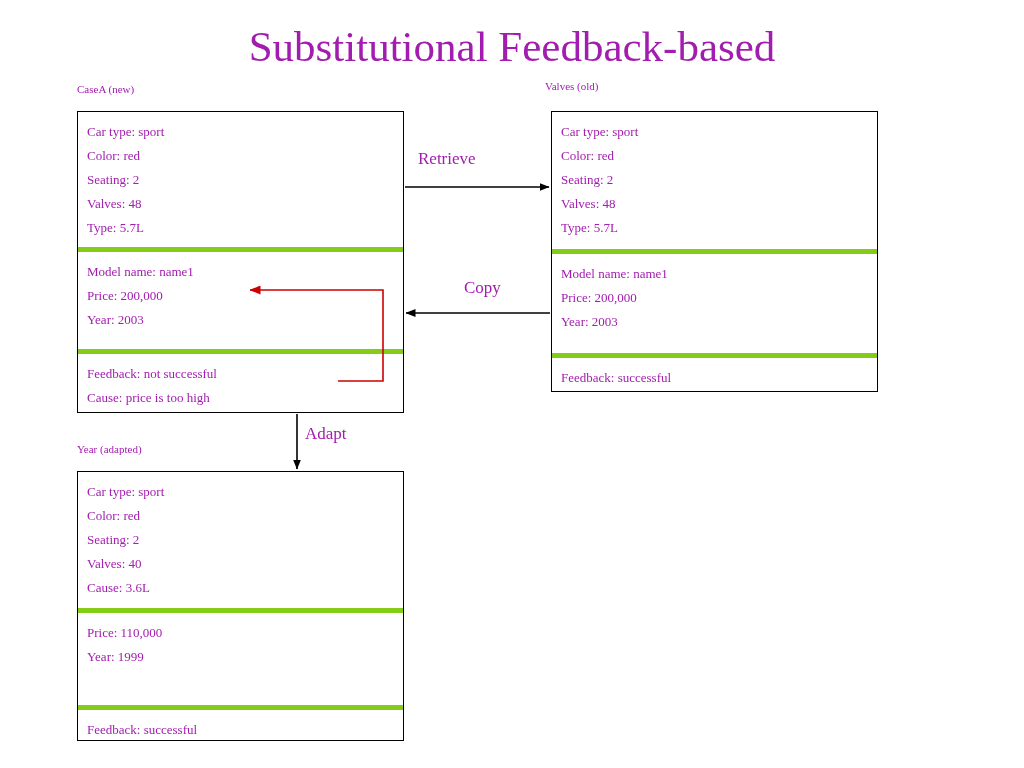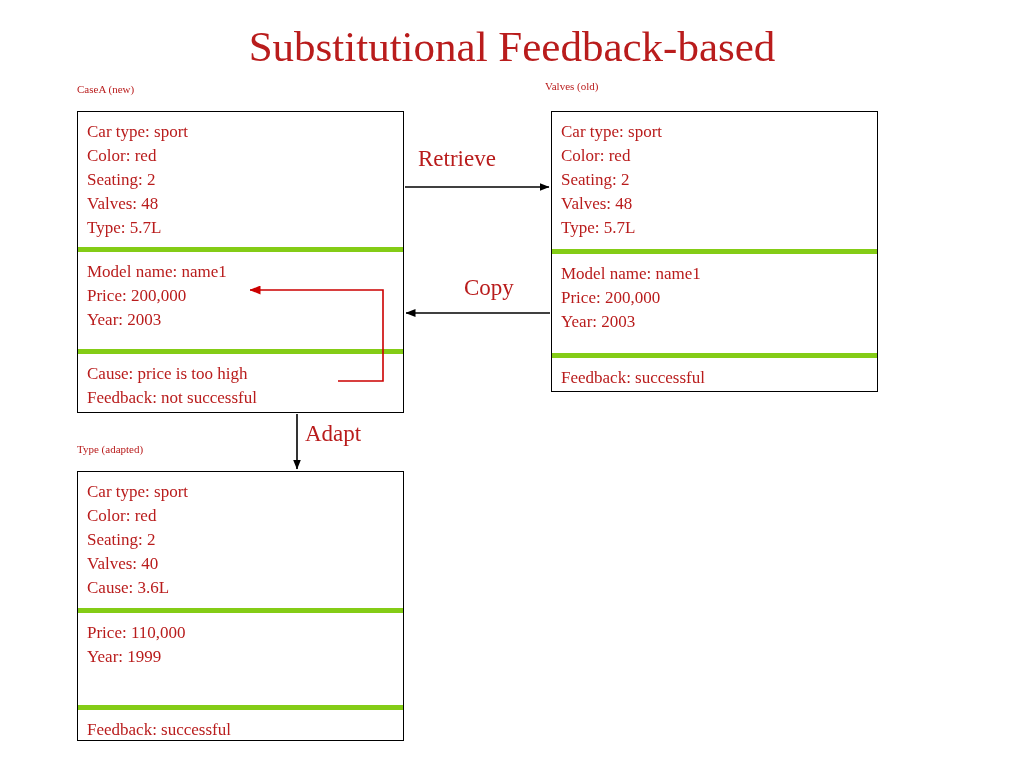--- a/index.html
+++ b/index.html
@@ -6,21 +6,21 @@
     margin: 0;
     padding: 0;
     background: #ffffff;
   }
   #canvas {
     position: relative;
     width: 1024px;
     height: 768px;
     background: #ffffff;
     font-family: "Liberation Serif", "DejaVu Serif", serif;
-    color: #b91c1c;
+    color: #a21caf;
     overflow: hidden;
   }
   #title {
     position: absolute;
     left: 0;
     top: 22px;
     width: 1024px;
     text-align: center;
     font-size: 43px;
     line-height: 50px;
@@ -40,27 +40,27 @@
     background: #ffffff;
   }
   .case-section {
     box-sizing: border-box;
     padding: 8px 0 8px 9px;
   }
   .case-section + .case-section {
     border-top: 5px solid #84cc16;
   }
   .case-line {
-    font-size: 17px;
+    font-size: 13px;
     line-height: 24px;
     white-space: nowrap;
   }
   .edge-label {
     position: absolute;
-    font-size: 23px;
+    font-size: 17px;
     line-height: 20px;
     white-space: nowrap;
     font-family: Liberation Serif, serif;
   }
   svg.overlay {
     position: absolute;
     left: 0;
     top: 0;
     width: 1024px;
     height: 768px;
@@ -83,22 +83,22 @@
       <div class="case-line">Seating: 2</div>
       <div class="case-line">Valves: 48</div>
       <div class="case-line">Type: 5.7L</div>
     </div>
     <div class="case-section" style="height:102px;">
       <div class="case-line">Model name: name1</div>
       <div class="case-line">Price: 200,000</div>
       <div class="case-line">Year: 2003</div>
     </div>
     <div class="case-section" style="height:65px;">
+      <div class="case-line">Feedback: not successful</div>
       <div class="case-line">Cause: price is too high</div>
-      <div class="case-line">Feedback: not successful</div>
     </div>
   </div>
 
   <div class="case-label" style="left:545px; top:76px;">Valves (old)</div>
 
   <div class="case-box" style="left:551px; top:111px; width:327px; height:281px;">
     <div class="case-section" style="height:137px;">
       <div class="case-line">Car type: sport</div>
       <div class="case-line">Color: red</div>
       <div class="case-line">Seating: 2</div>
@@ -108,21 +108,21 @@
     <div class="case-section" style="height:104px;">
       <div class="case-line">Model name: name1</div>
       <div class="case-line">Price: 200,000</div>
       <div class="case-line">Year: 2003</div>
     </div>
     <div class="case-section" style="height:40px;">
       <div class="case-line">Feedback: successful</div>
     </div>
   </div>
 
-  <div class="case-label" style="left:77px; top:439px;">Type (adapted)</div>
+  <div class="case-label" style="left:77px; top:439px;">Year (adapted)</div>
 
   <div class="case-box" style="left:77px; top:471px; width:327px; height:270px;">
     <div class="case-section" style="height:136px;">
       <div class="case-line">Car type: sport</div>
       <div class="case-line">Color: red</div>
       <div class="case-line">Seating: 2</div>
       <div class="case-line">Valves: 40</div>
       <div class="case-line">Cause: 3.6L</div>
     </div>
     <div class="case-section" style="height:97px;">

